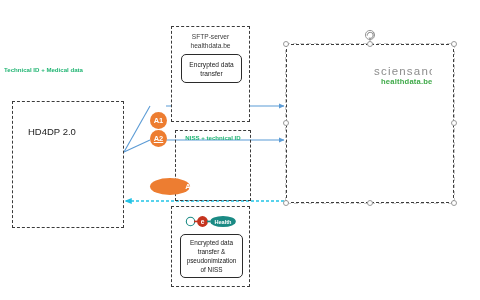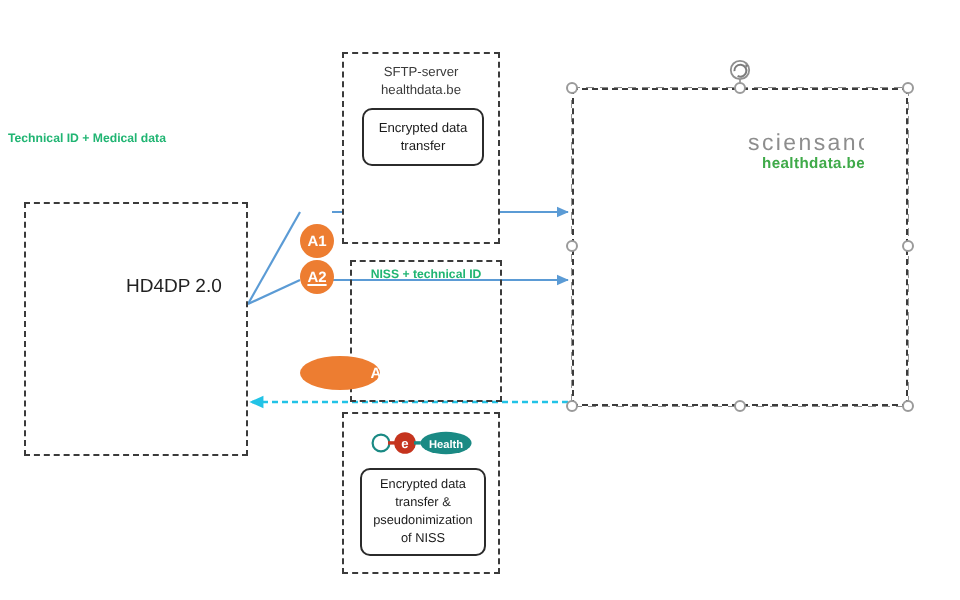--- a/index.html
+++ b/index.html
@@ -39,24 +39,23 @@
   .lab-title {
     position: absolute;
     left: 14px; top: 17px;
     font-size: 13px;
     font-weight: bold;
     letter-spacing: -0.1px;
     color: #111;
   }
   .lab-sub {
     position: absolute;
-    left: 15px; top: 36px;
+    left: 15px; top: 24px;
     font-size: 9.5px;
     color: #222;
-    margin-left: 35px;
   }
 
   
   .sftp-box {
     position: absolute;
     left: 171px; top: 26px;
     width: 79px; height: 96px;
     border: 1.3px dashed #3b3b3b;
     background: #ffffff;
     box-sizing: border-box;

